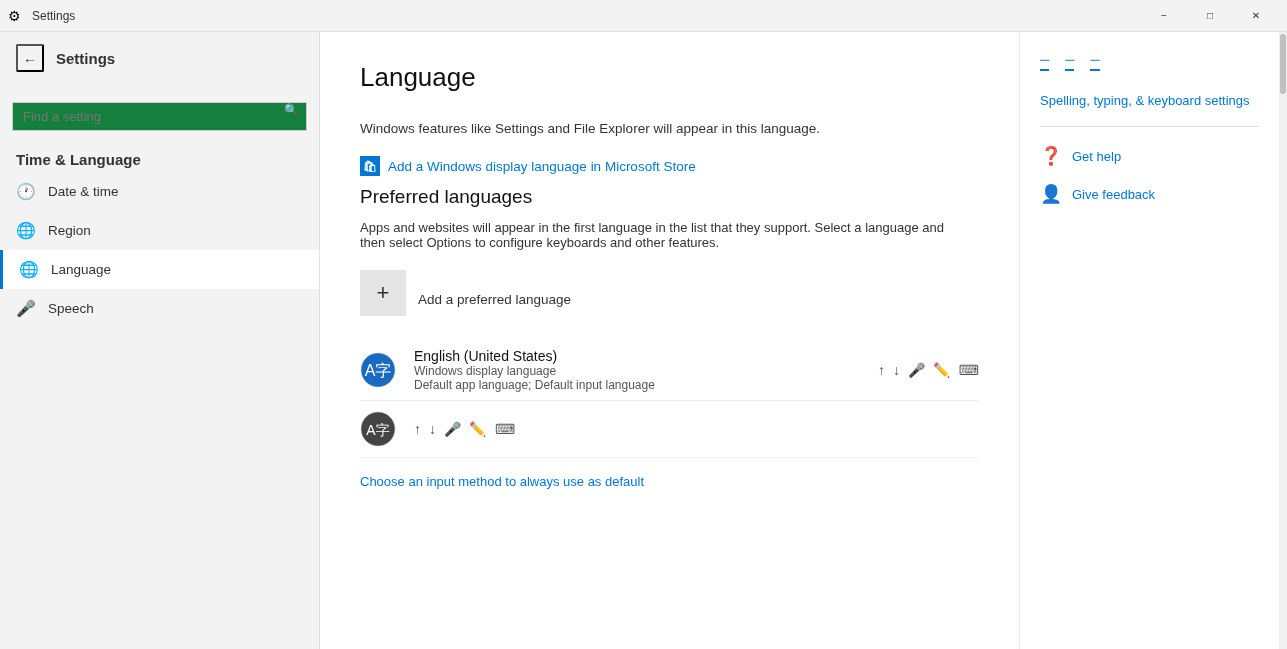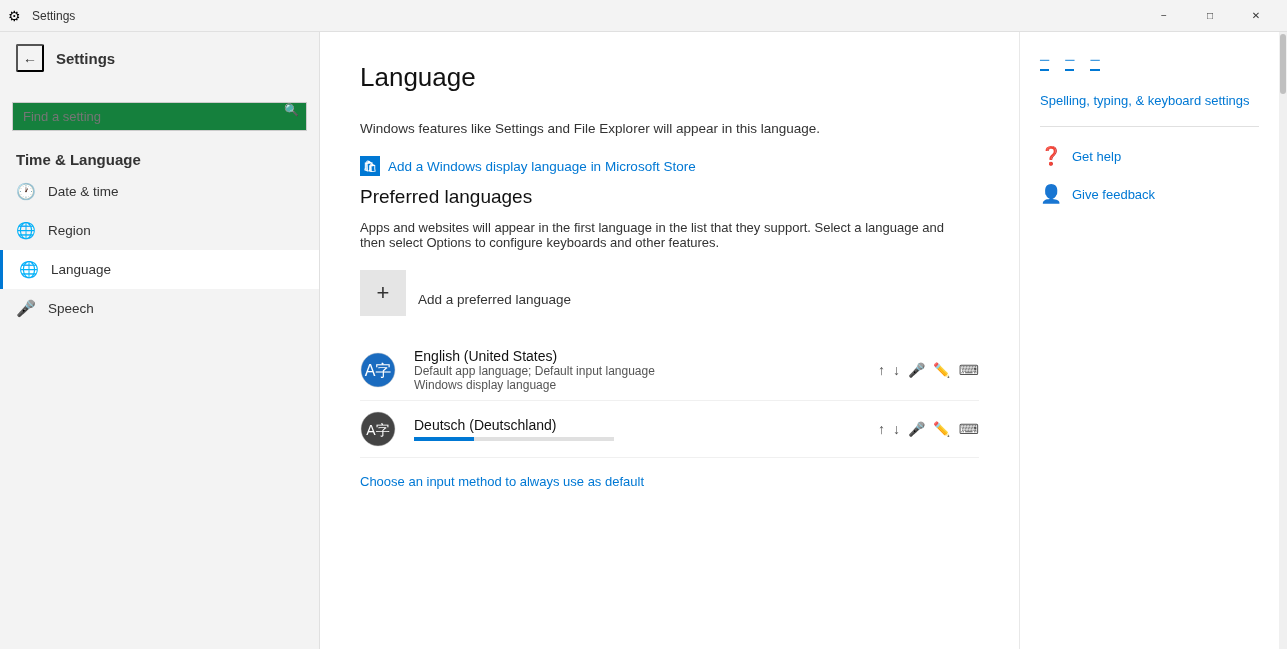--- a/index.html
+++ b/index.html
@@ -409,46 +409,40 @@
     
     <div class="lang-item">
       <div class="lang-flag">
         <svg width="36" height="36" viewBox="0 0 36 36">
           <circle cx="18" cy="18" r="17" fill="#1a6bbf" stroke="#ccc" stroke-width="0.5"></circle>
           <text x="18" y="24" text-anchor="middle" font-size="16" fill="white">A字</text>
         </svg>
       </div>
       <div class="lang-info">
         <div class="lang-name">English (United States)</div>
+        <div class="lang-meta">Windows display language</div>
         <div class="lang-meta">Default app language; Default input language</div>
-        <div class="lang-meta">Windows display language</div>
       </div>
       <div class="lang-icons">
         <span class="lang-icon-btn" title="Move up">↑</span>
         <span class="lang-icon-btn" title="Move down">↓</span>
         <span class="lang-icon-btn" title="Speech">🎤</span>
         <span class="lang-icon-btn" title="Handwriting">✏️</span>
         <span class="lang-icon-btn" title="Keyboard">⌨</span>
       </div>
     </div>
 
     
     <div class="lang-item">
       <div class="lang-flag">
         <svg width="36" height="36" viewBox="0 0 36 36">
           <circle cx="18" cy="18" r="17" fill="#444" stroke="#ccc" stroke-width="0.5"></circle>
           <text x="18" y="24" text-anchor="middle" font-size="14" fill="white">A字</text>
         </svg>
       </div>
-      <div class="lang-info">
-        <div class="lang-name">Deutsch (Deutschland)</div>
-        <div class="lang-loading">
-          <div class="lang-loading-bar"></div>
-        </div>
-      </div>
       <div class="lang-icons">
         <span class="lang-icon-btn" title="Move up">↑</span>
         <span class="lang-icon-btn" title="Move down">↓</span>
         <span class="lang-icon-btn" title="Speech">🎤</span>
         <span class="lang-icon-btn" title="Handwriting">✏️</span>
         <span class="lang-icon-btn" title="Keyboard">⌨</span>
       </div>
     </div>
 
     <a class="choose-input-link">Choose an input method to always use as default</a>

